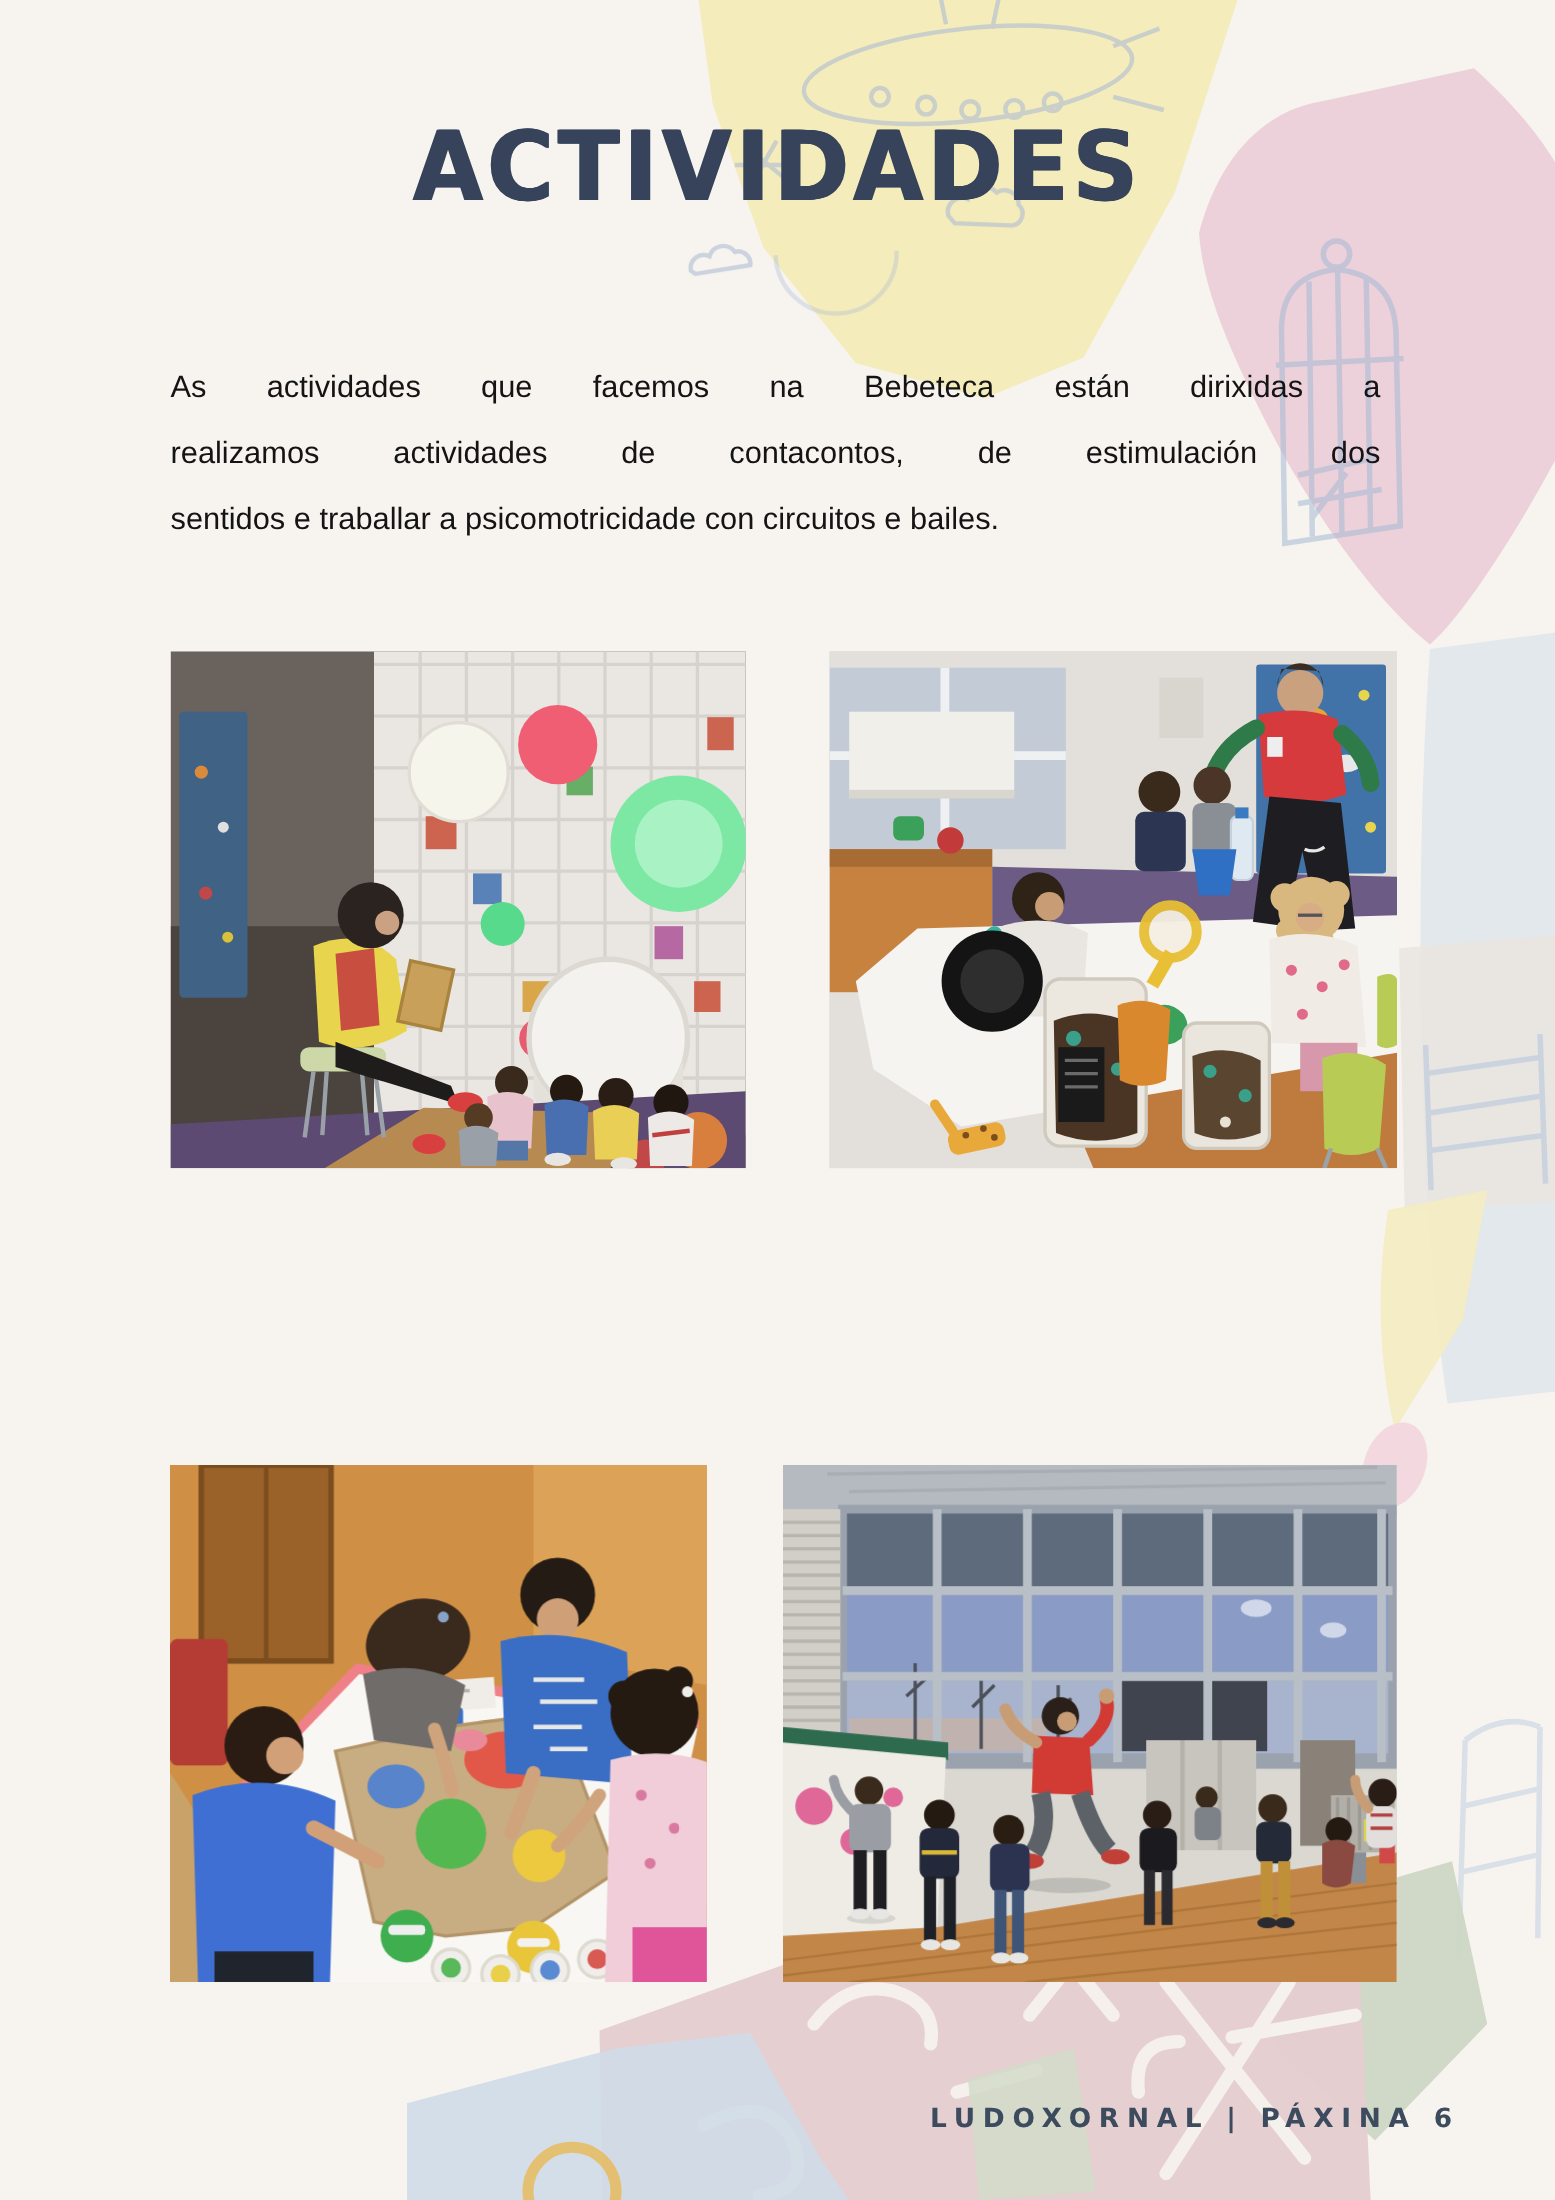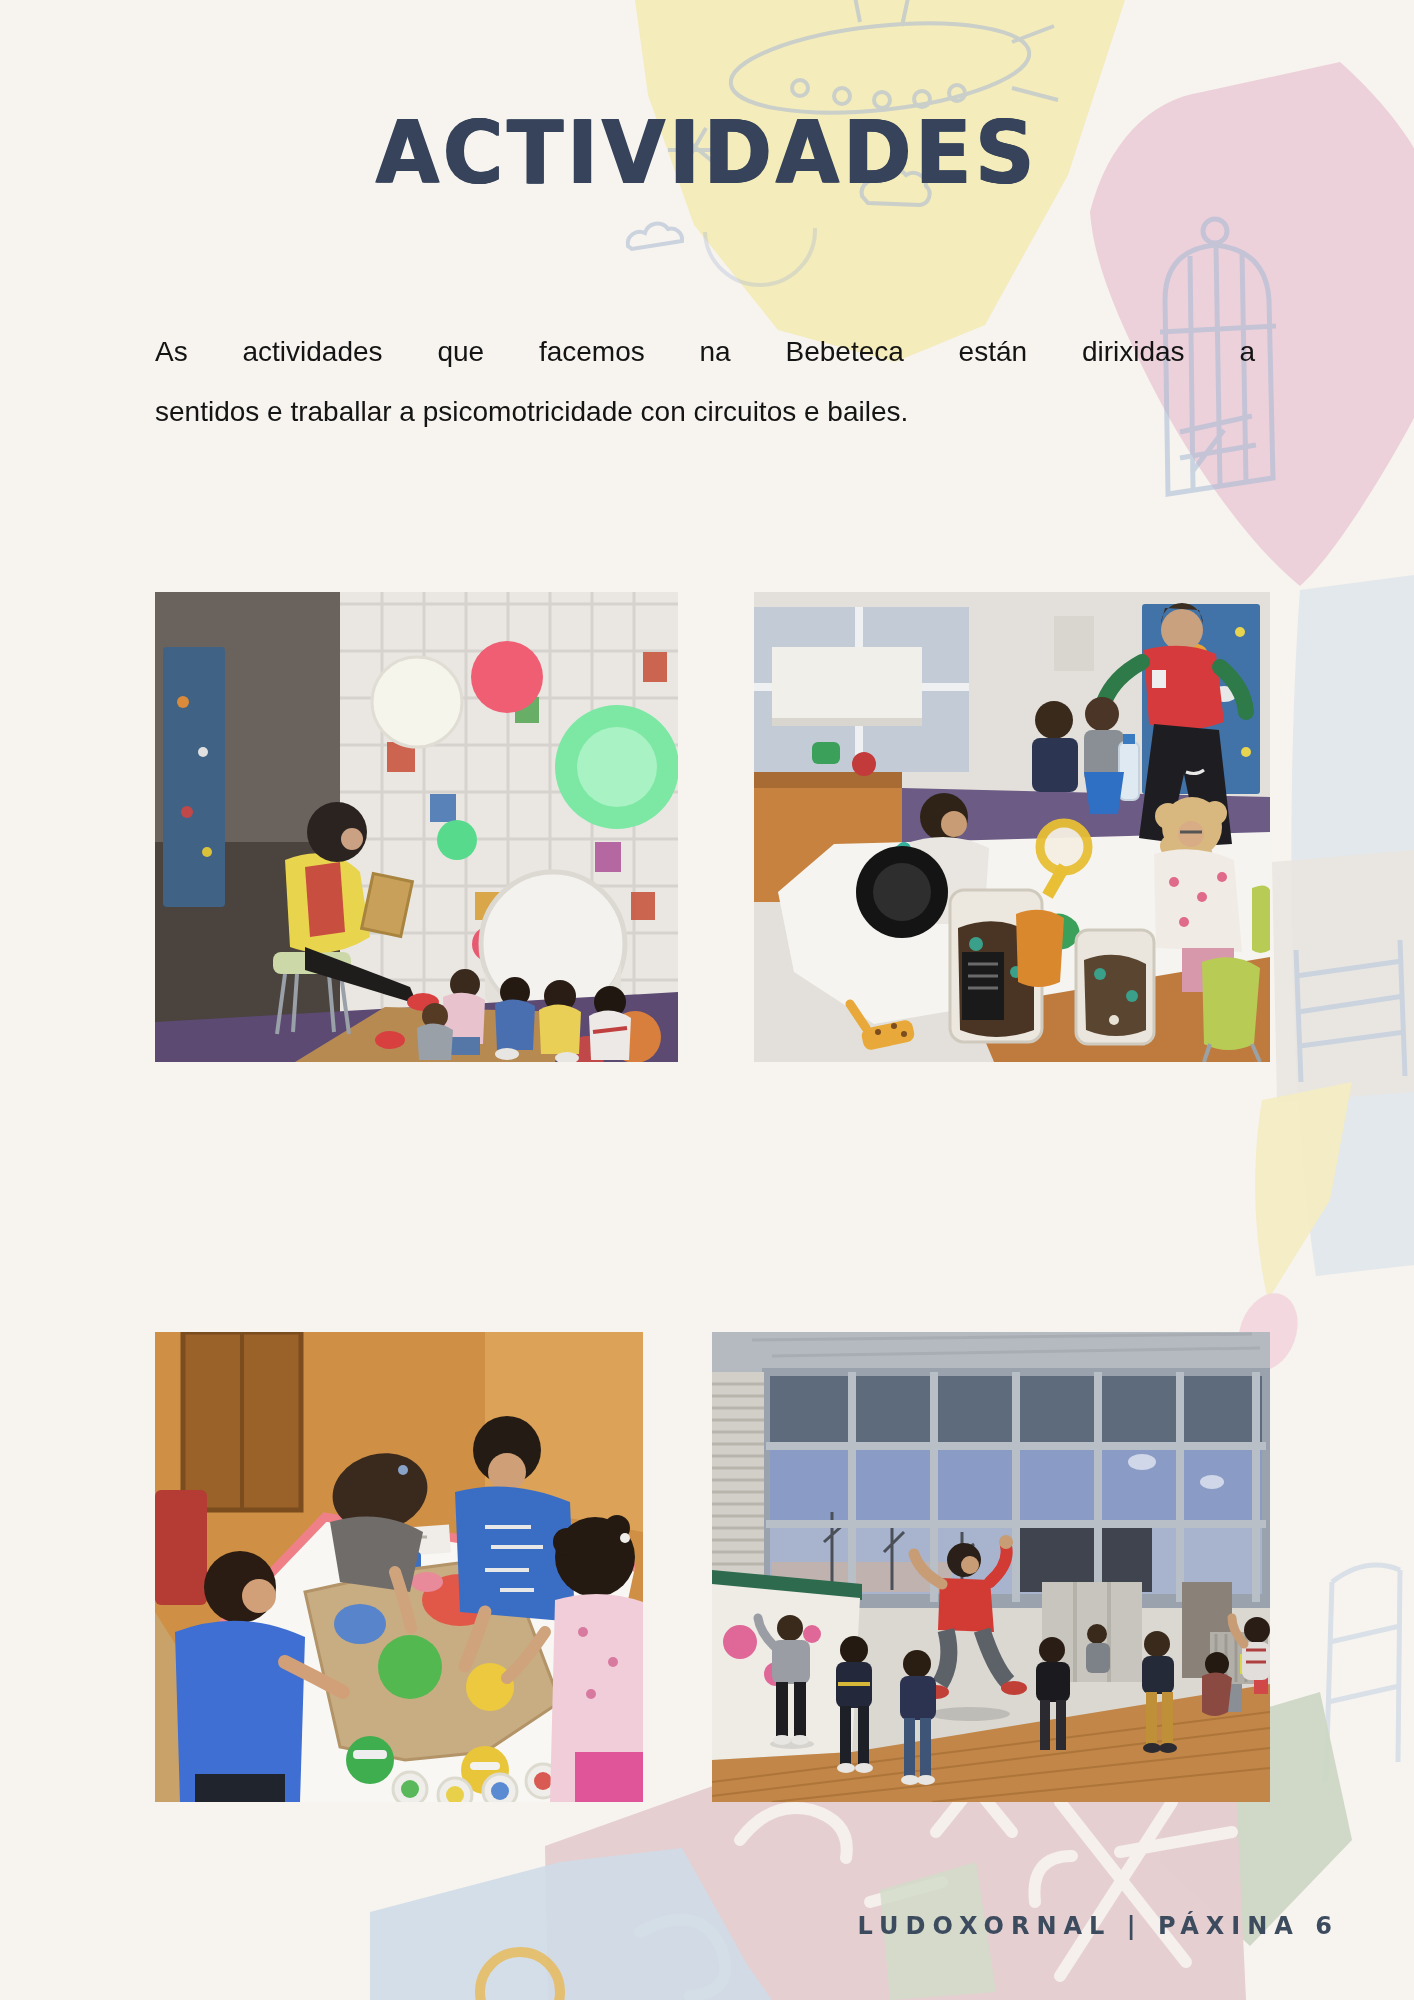--- a/index.html
+++ b/index.html
@@ -24,21 +24,21 @@
   .para .ln.last { text-align-last:left; }
   #para1 { top:322px; }
   #para2 { top:1124px; line-height:62px; }
   .photo { position:absolute; overflow:hidden; background:#ddd; }
   .photo svg { display:block; }
   #photoA { left:155px; top:592px;  width:523px; height:470px; }
   #photoB { left:754px; top:592px;  width:516px; height:470px; }
   #photoC { left:155px; top:1332px; width:488px; height:470px; }
   #photoD { left:712px; top:1332px; width:558px; height:470px; }
   .footer {
-    position:absolute; top:1912px; right:75px;
+    position:absolute; top:1912px; right:87px;
     font-family:"DejaVu Sans", sans-serif; font-weight:bold;
     font-size:24px; letter-spacing:7px; color:#3d4b5f; white-space:nowrap;
   }
 </style>
 </head>
 <body>
 
 <svg class="decor" viewBox="0 0 1414 2000">
 
   <path d="M635,0 L1125,0 L1068,175 L985,325 L895,362 L778,330 L694,225 L648,95 Z" fill="#f3eab6" opacity="0.92"></path>
@@ -102,20 +102,21 @@
   <path d="M370,1912 L560,1862 L682,1848 L748,1966 L772,2000 L370,2000 Z" fill="#cfdbe7" opacity="0.9"></path>
   <circle cx="520" cy="1992" r="40" stroke="#e9b54b" stroke-width="10" fill="none" opacity="0.75"></circle>
 </svg>
 
 <div class="content">
 
   <div class="title">ACTIVIDADES</div>
 
   <div class="para" id="para1">
     <span class="ln">As actividades que facemos na Bebeteca están dirixidas a</span>
+    <span class="ln">realizamos actividades de contacontos, de estimulación dos</span>
     <span class="ln last">sentidos e traballar a psicomotricidade con circuitos e bailes.</span>
   </div>
 
   <div class="photo" id="photoA">
     <svg viewBox="0 0 523 470" width="523" height="470">
       <rect x="0" y="0" width="523" height="470" fill="#6a625c"></rect>
       <rect x="0" y="250" width="200" height="220" fill="#4a433e"></rect>
       <rect x="8" y="55" width="62" height="260" rx="4" fill="#3f6285"></rect>
       <circle cx="28" cy="110" r="6" fill="#d98a3a"></circle>
         <circle cx="48" cy="160" r="5" fill="#e0e0e0"></circle>

